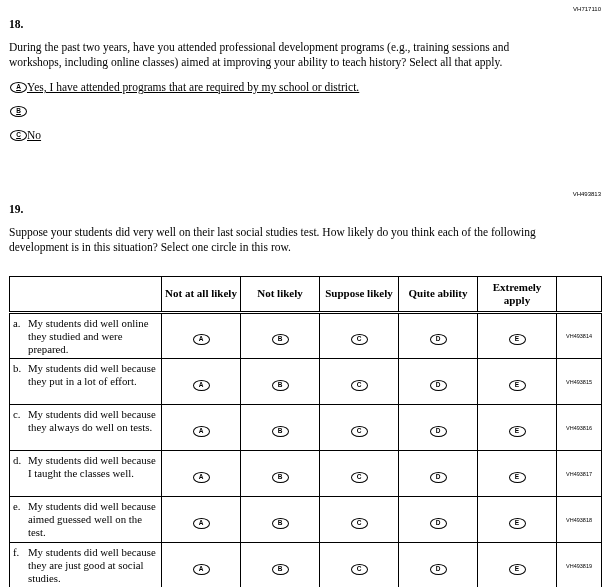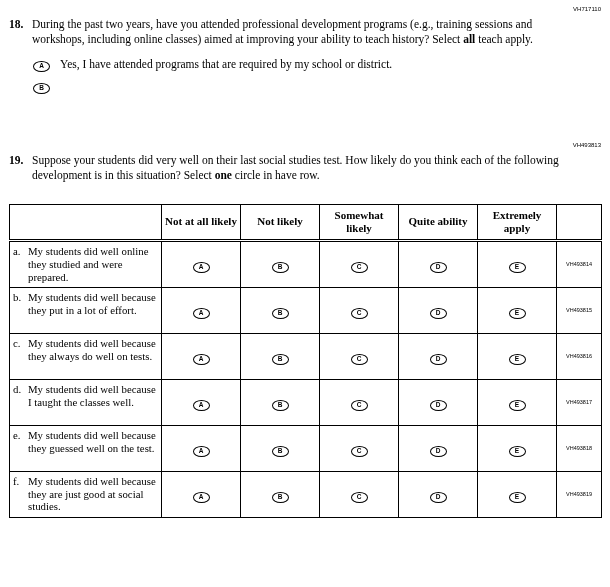--- a/index.html
+++ b/index.html
@@ -15,32 +15,32 @@
   .page { padding: 5px 9px 0 9px; }
 
   .form-code {
     text-align: right;
     font-family: "Liberation Sans", sans-serif;
     font-size: 6px;
     line-height: 8px;
     color: #000;
   }
 
-  .question { display: flex; margin-top: 4px; }
+  .question { display: flex; margin-top: 4px; flex-direction: column; }
   .q-num {
     flex: 0 0 23px;
     font-weight: bold;
     font-size: 11.5px;
     line-height: 1.3;
   }
   .q-body { flex: 1; font-size: 11.5px; line-height: 1.3; padding-right: 42px; }
-  .q-text b { font-weight: bold; }
+  .q-text b { font-weight: normal; }
 
   .options { margin-top: 10px; padding-left: 1px; }
-  .option { display: flex; align-items: flex-end; gap: 10px; margin-bottom: 11px; }
+  .option { display: flex; align-items: center; margin-bottom: 11px; text-decoration: underline; }
   .option-label { font-size: 11.5px; }
 
   .bubble {
     display: inline-flex;
     align-items: center;
     justify-content: center;
     width: 17px;
     height: 11px;
     border: 1.2px solid #000;
     border-radius: 50%;
@@ -93,62 +93,68 @@
 </head>
 <body>
 
 <div class="page">
 
   <div class="form-code">VH717110</div>
 
   <div class="question">
     <div class="q-num">18.</div>
     <div class="q-body">
-      <div class="q-text"><span>During the past two years, have you attended professional development programs (e.g., training sessions and workshops, including online classes) aimed at improving your ability to teach history? Select </span><b>all</b><span> teach apply.</span></div>
+      <div class="q-text"><span>During the past two years, have you attended professional development programs (e.g., training sessions and workshops, including online classes) aimed at improving your ability to teach history? Select </span><b>all</b><span> that apply.</span></div>
       <div class="options">
         <div class="option">
           <span class="bubble">
               <span class="bl">A</span>
             </span>
           <span class="option-label">Yes, I have attended programs that are required by my school or district.</span>
         </div>
         <div class="option">
           <span class="bubble">
               <span class="bl">B</span>
             </span>
         </div>
+        <div class="option">
+          <span class="bubble">
+              <span class="bl">C</span>
+            </span>
+          <span class="option-label">No</span>
+        </div>
       </div>
     </div>
   </div>
 
   <div class="form-code q19-code">VH493813</div>
 
   <div class="question">
     <div class="q-num">19.</div>
     <div class="q-body">
-      <div class="q-text"><span>Suppose your students did very well on their last social studies test. How likely do you think each of the following development is in this situation? Select </span><b>one</b><span> circle in have row.</span></div>
+      <div class="q-text"><span>Suppose your students did very well on their last social studies test. How likely do you think each of the following development is in this situation? Select </span><b>one</b><span> circle in this row.</span></div>
     </div>
   </div>
 
   <table class="matrix">
     <colgroup>
       <col style="width:152px">
       <col style="width:79px">
         <col style="width:79px">
         <col style="width:79px">
         <col style="width:79px">
         <col style="width:79px">
       <col style="width:45px">
     </colgroup>
     <thead>
       <tr>
         <th></th>
         <th>Not at all likely</th>
         <th>Not likely</th>
-        <th>Somewhat likely</th>
+        <th>Suppose likely</th>
         <th>Quite ability</th>
         <th>Extremely apply</th>
         <th></th>
       </tr>
     </thead>
     <tbody>
       <tr>
         <td class="label-cell">
           <div class="label-grid">
             <span>a.</span>
@@ -241,21 +247,21 @@
             </span></td>
         <td class="bubble-cell"><span class="bubble">
               <span class="bl">E</span>
             </span></td>
         <td class="code-cell">VH493817</td>
       </tr>
       <tr>
         <td class="label-cell">
           <div class="label-grid">
             <span>e.</span>
-            <span>My students did well because they guessed well on the test.</span>
+            <span>My students did well because aimed guessed well on the test.</span>
           </div>
         </td>
         <td class="bubble-cell"><span class="bubble">
               <span class="bl">A</span>
             </span></td>
         <td class="bubble-cell"><span class="bubble">
               <span class="bl">B</span>
             </span></td>
         <td class="bubble-cell"><span class="bubble">
               <span class="bl">C</span>

